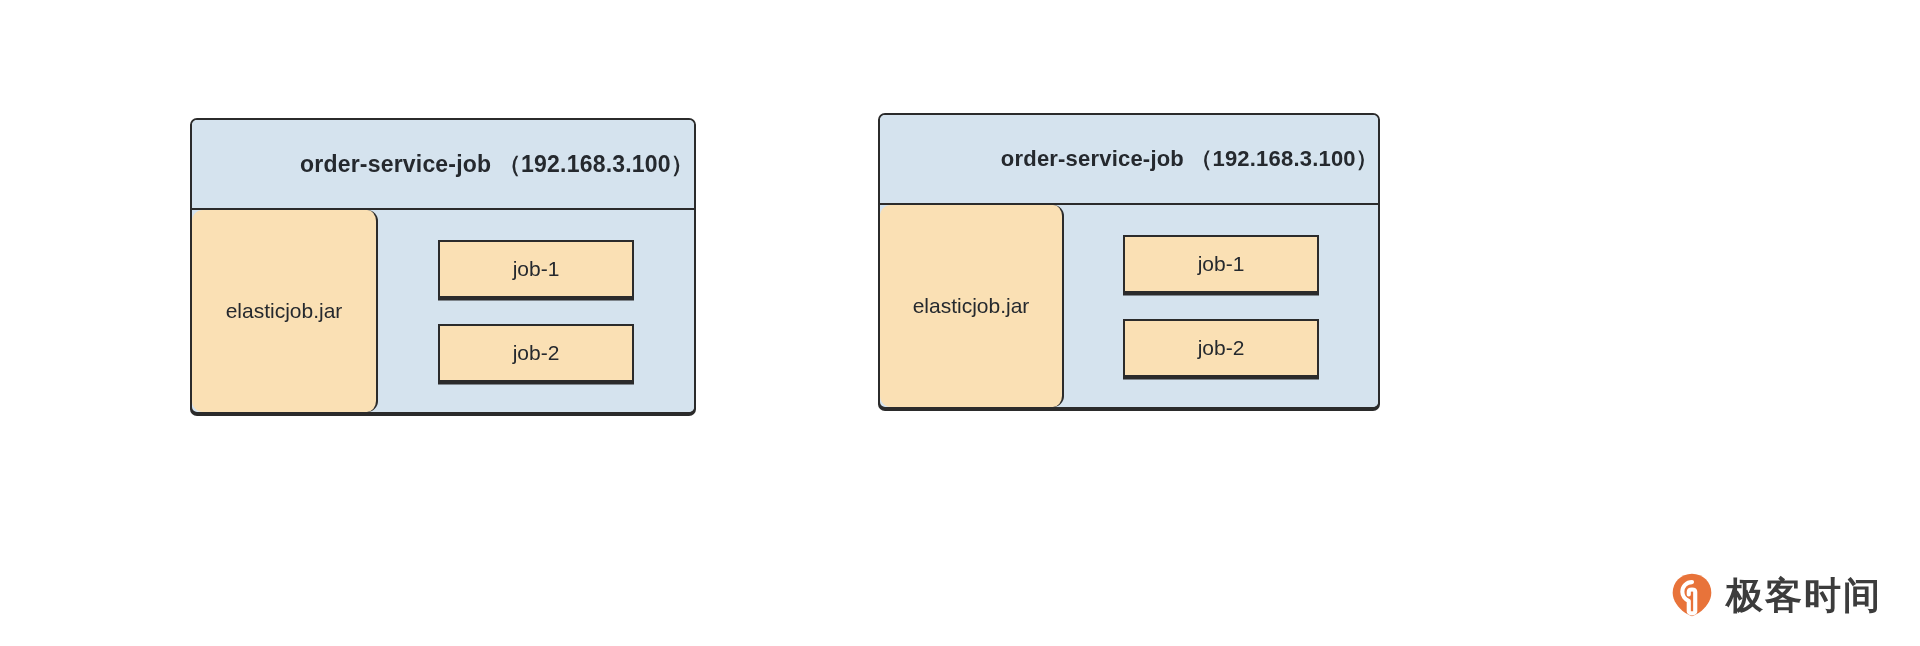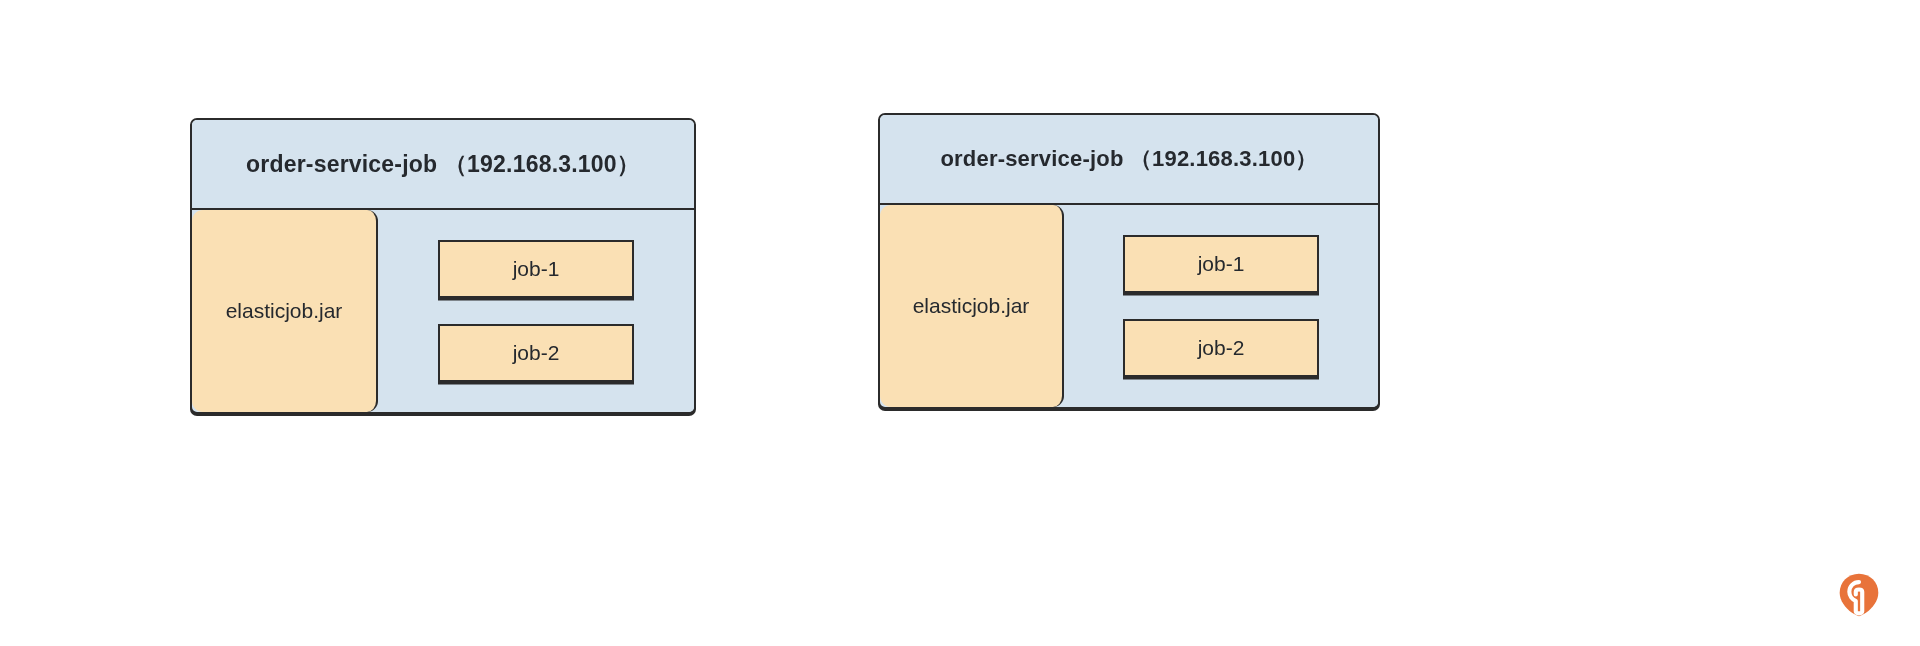--- a/index.html
+++ b/index.html
@@ -39,21 +39,21 @@
 
   
   .node-header {
     box-sizing: border-box;
     height: 90px;
     flex: 0 0 90px;
     background: #d5e3ee;
     border-bottom: 2.5px solid #2b2b2b;
     display: flex;
     align-items: center;
-    justify-content: center;
+    justify-content: flex-end;
   }
   .node-title {
     font-size: 23px;
     font-weight: 700;
     color: #25292e;
     letter-spacing: 0.2px;
     white-space: nowrap;
   }
   .node-panel.right .node-title { font-size: 22px; }
 
@@ -191,15 +191,16 @@
   </div>
 
   <div class="brand-logo">
     <svg class="brand-mark" viewBox="0 0 100 100" xmlns="http://www.w3.org/2000/svg">
       <path d="M50 4 C26 4 8 22 8 45 C8 62 20 78 34 88 C40 92 46 95 50 96
                C54 95 60 92 66 88 C80 78 92 62 92 45 C92 22 74 4 50 4 Z" fill="#e8733a"></path>
       <path d="M50 22 C38 22 29 31 29 43 C29 52 35 60 43 63 L43 86
                C43 88 46 90 50 90 C54 90 57 88 57 86 L57 43
                C57 40 54 38 50 38 C46 38 43 40 43 43 L43 49" fill="none" stroke="#ffffff" stroke-width="9" stroke-linecap="round" stroke-linejoin="round"></path>
     </svg>
+    <span class="brand-text">极客时间</span>
   </div>
 
 </div>
 
 </body></html>

